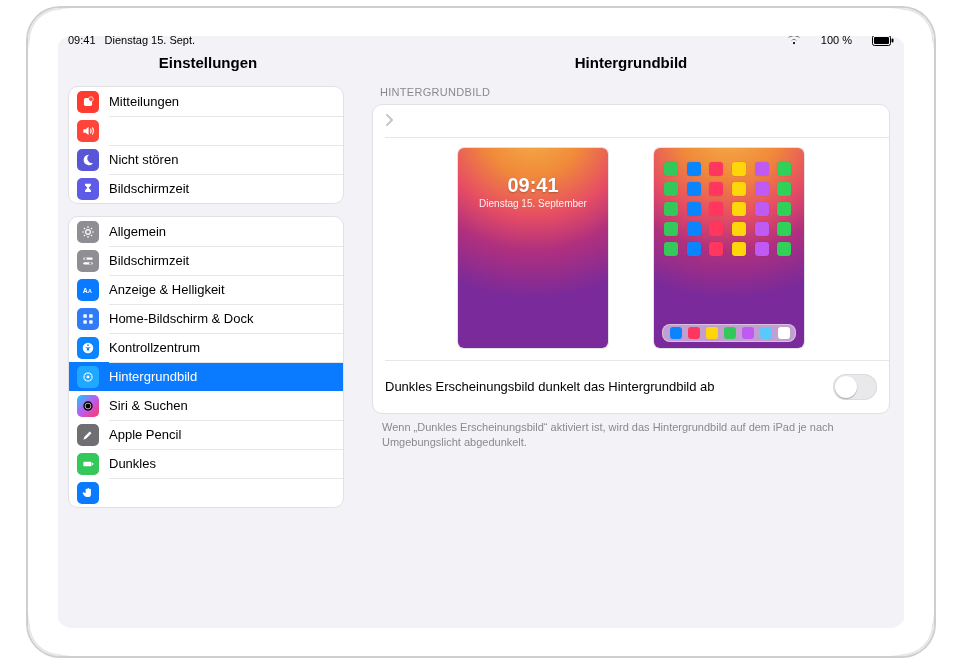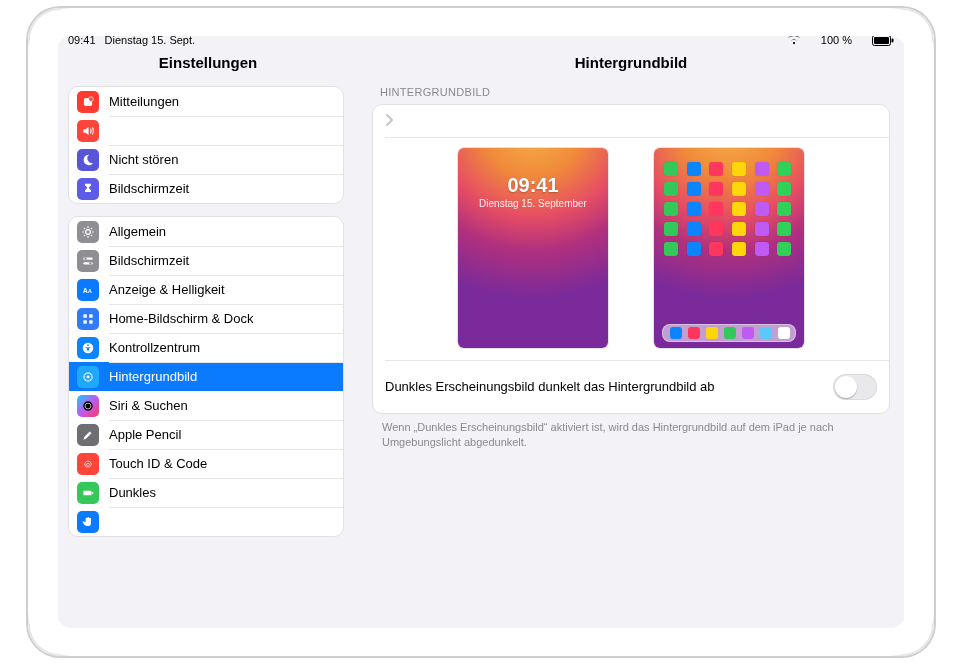--- a/index.html
+++ b/index.html
@@ -233,28 +233,20 @@
                 </div>
                 <div class="row">
                   <span class="icn bg-pencil">
                     <svg viewBox="0 0 24 24">
                       <path class="fg-w" d="M4 20l2-5 9-9 3 3-9 9zM16 5l3 3"></path>
                     </svg>
                   </span>
                   <span class="lbl">Apple Pencil</span>
                 </div>
                 <div class="row">
-                  <span class="icn bg-red2">
-                    <svg viewBox="0 0 24 24">
-                      <path fill="none" stroke="#fff" stroke-width="1.4" d="M6 14c0-4 3-7 6-7s6 3 6 7M8 16c0-3 2-5 4-5s4 2 4 5M10 18c0-2 1-3 2-3s2 1 2 3"></path>
-                    </svg>
-                  </span>
-                  <span class="lbl">Touch ID &amp; Code</span>
-                </div>
-                <div class="row">
                   <span class="icn bg-green">
                     <svg viewBox="0 0 24 24">
                       <rect x="4" y="8" width="14" height="8" rx="2" class="fg-w"></rect>
                       <rect x="19" y="10" width="2" height="4" rx="1" class="fg-w"></rect>
                     </svg>
                   </span>
                   <span class="lbl">Dunkles</span>
                 </div>
                 <div class="row">
                   <span class="icn bg-privacy">

